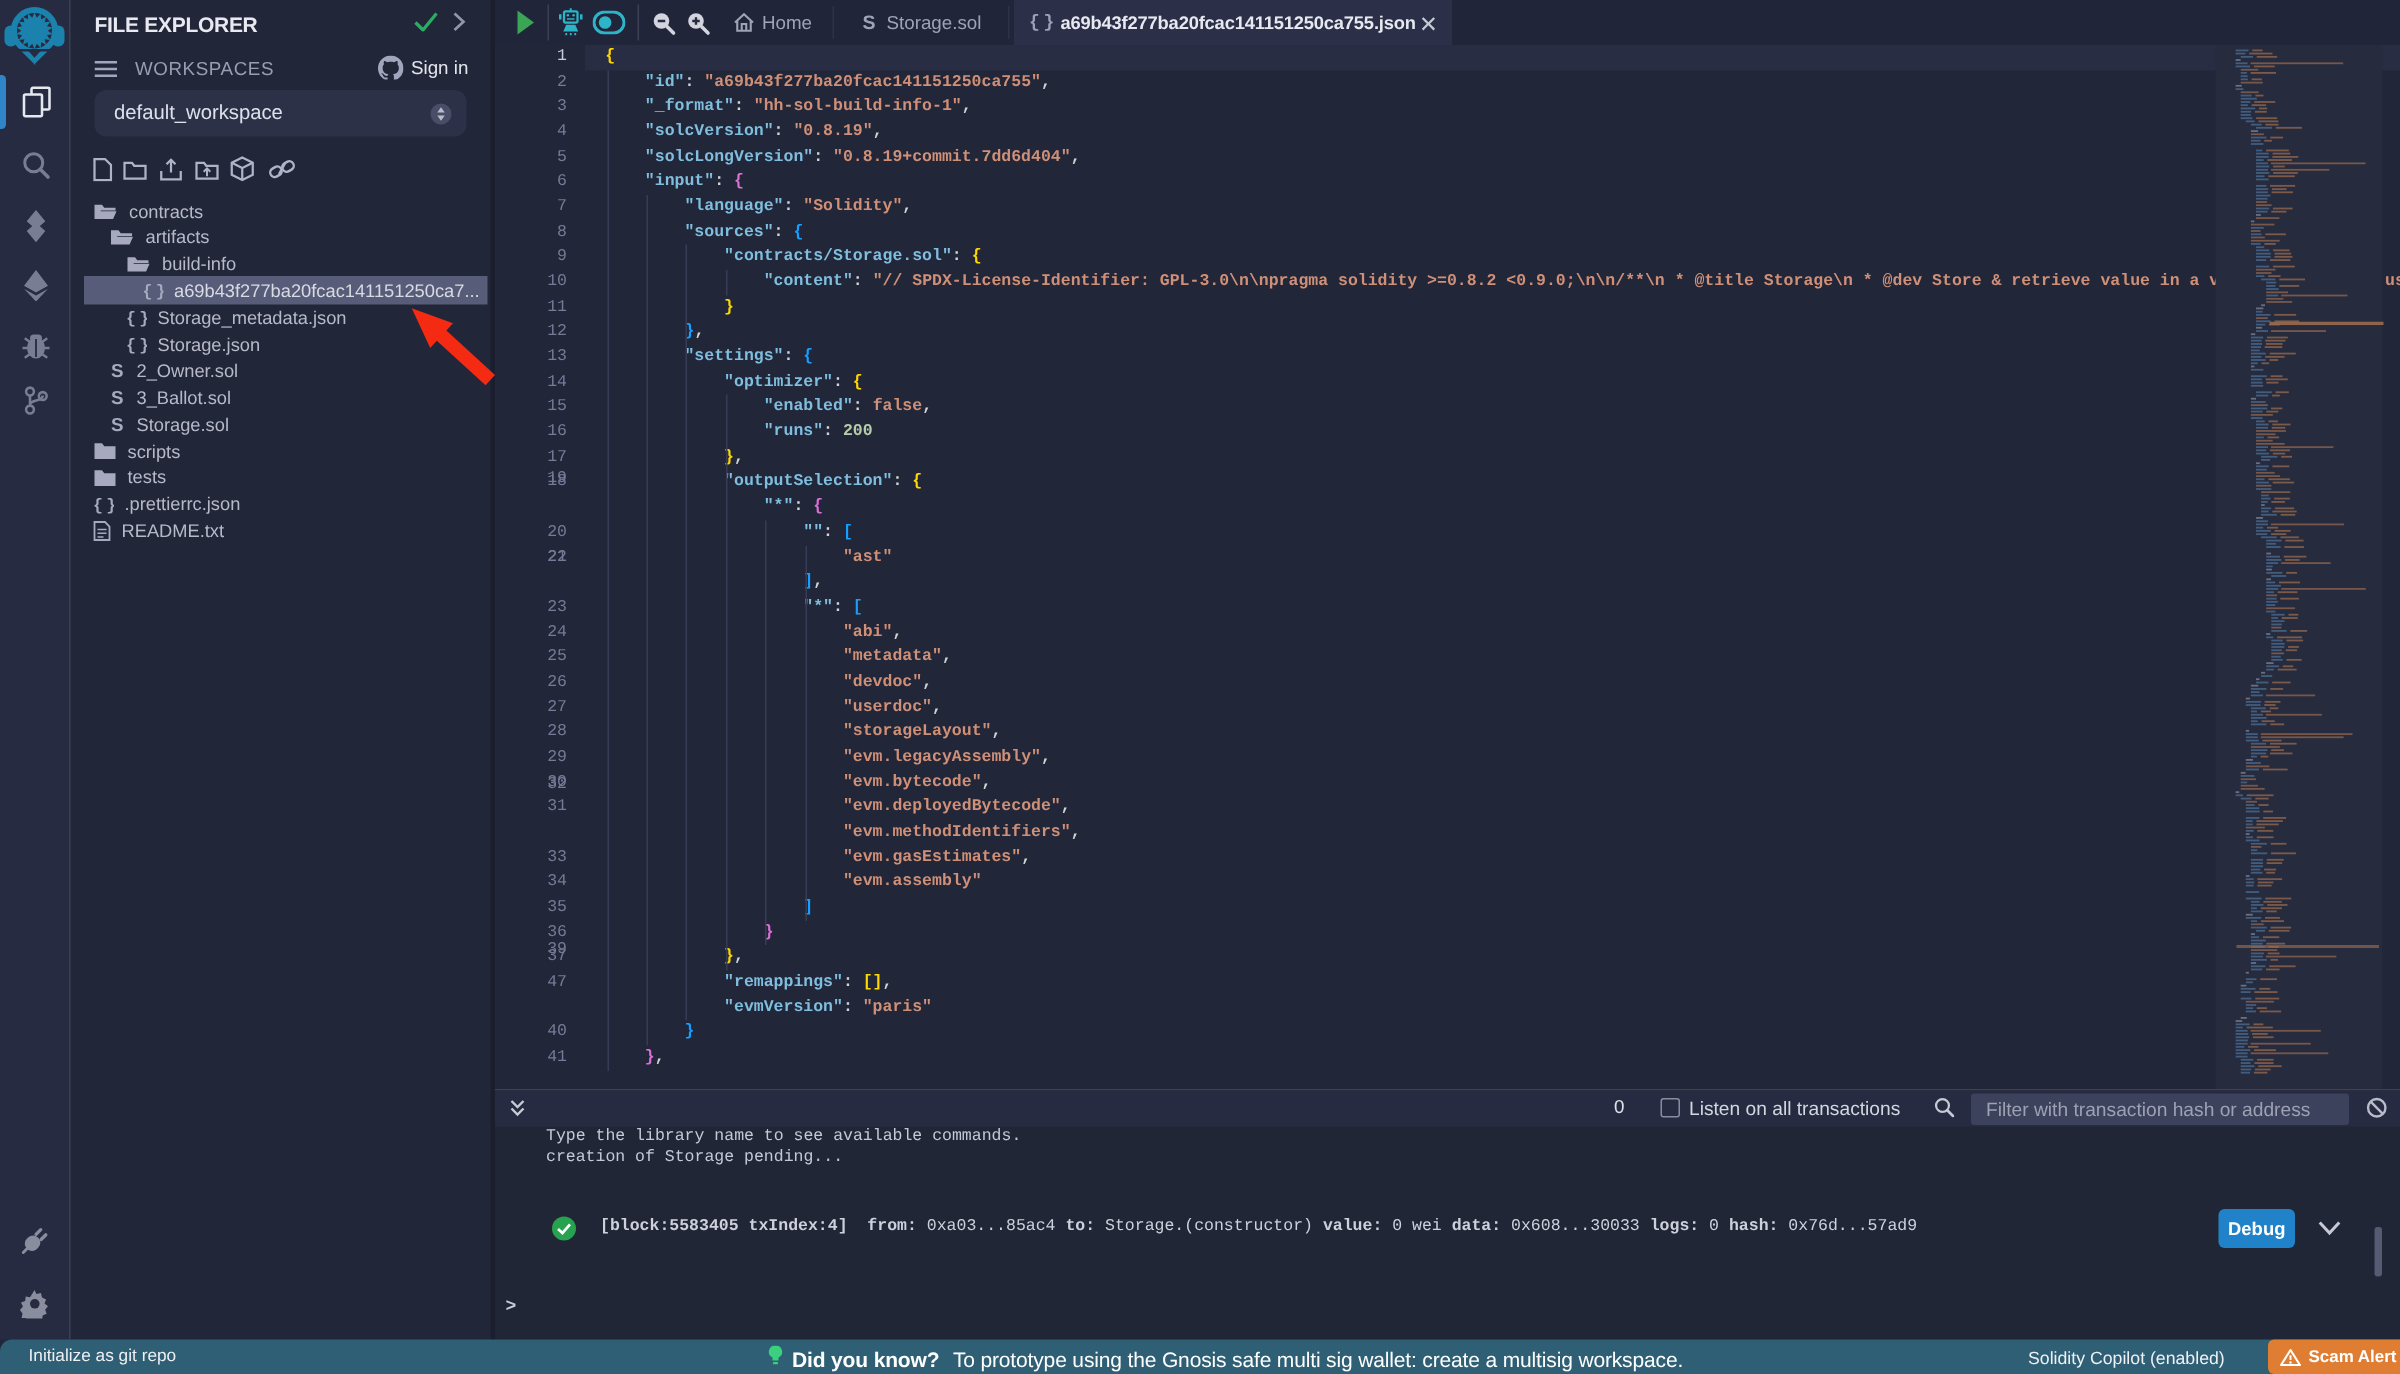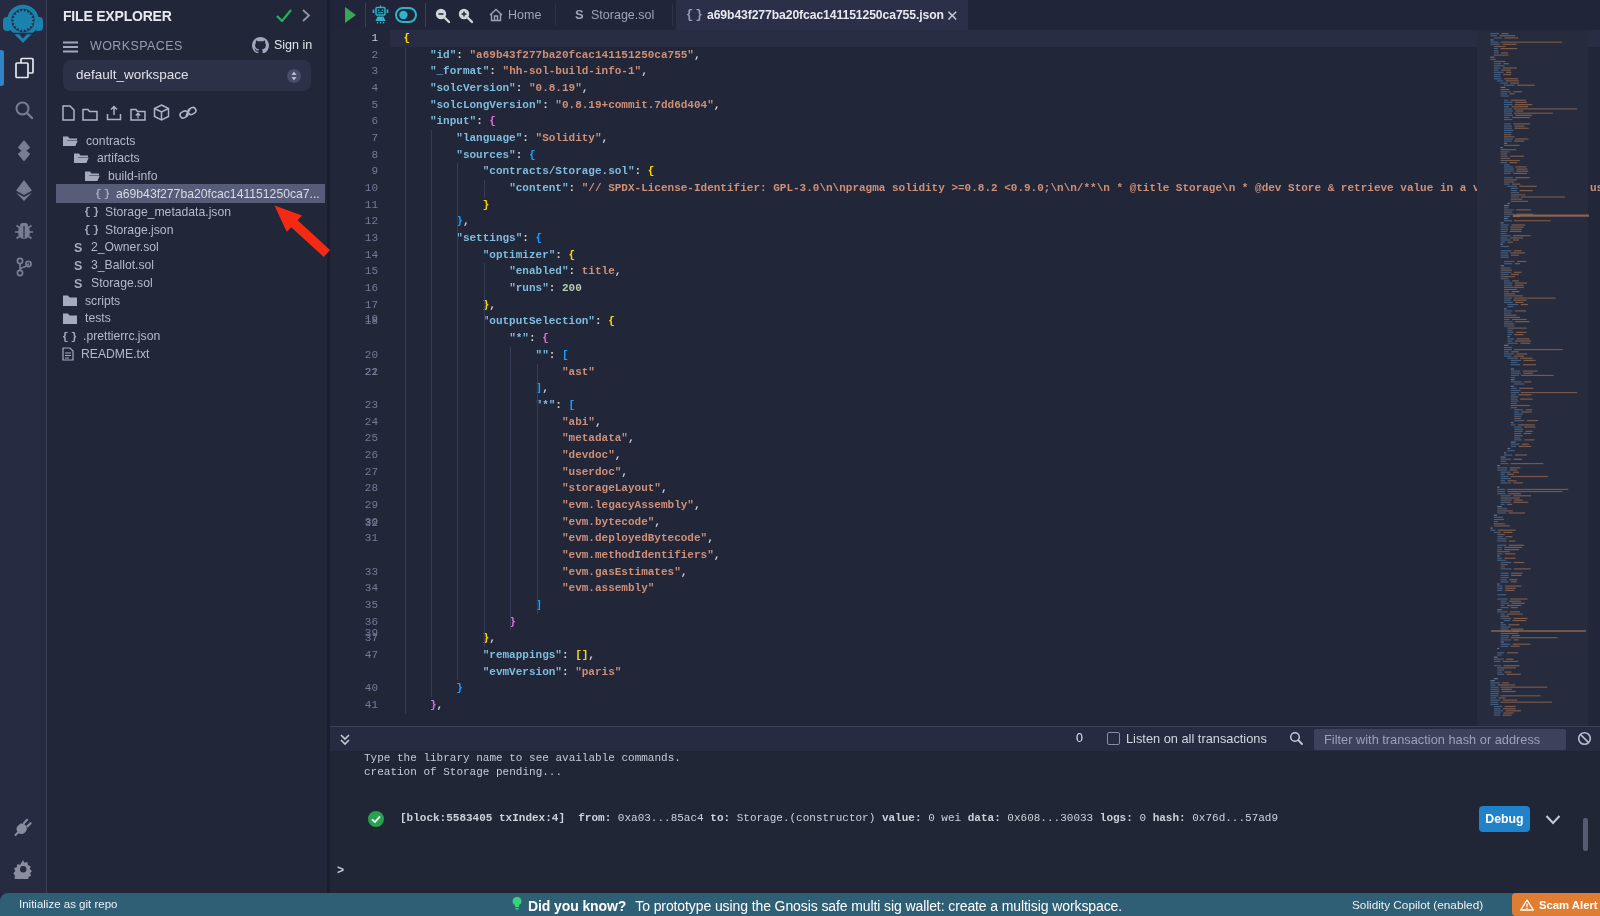--- a/index.html
+++ b/index.html
@@ -66,21 +66,21 @@
 <div class="cl" style="top:96.70px">&nbsp;&nbsp;&nbsp;&nbsp;<i style="color:#7fbede">"solcLongVersion"</i><i style="color:#d4d4d4">: </i><i style="color:#cf9077">"0.8.19+commit.7dd6d404"</i><i style="color:#d4d4d4">,</i></div>
 <div class="cl" style="top:113.38px">&nbsp;&nbsp;&nbsp;&nbsp;<i style="color:#7fbede">"input"</i><i style="color:#d4d4d4">: </i><i style="color:#da70d6">{</i></div>
 <div class="cl" style="top:130.05px">&nbsp;&nbsp;&nbsp;&nbsp;&nbsp;&nbsp;&nbsp;&nbsp;<i style="color:#7fbede">"language"</i><i style="color:#d4d4d4">: </i><i style="color:#cf9077">"Solidity"</i><i style="color:#d4d4d4">,</i></div>
 <div class="cl" style="top:146.73px">&nbsp;&nbsp;&nbsp;&nbsp;&nbsp;&nbsp;&nbsp;&nbsp;<i style="color:#7fbede">"sources"</i><i style="color:#d4d4d4">: </i><i style="color:#179fff">{</i></div>
 <div class="cl" style="top:163.40px">&nbsp;&nbsp;&nbsp;&nbsp;&nbsp;&nbsp;&nbsp;&nbsp;&nbsp;&nbsp;&nbsp;&nbsp;<i style="color:#7fbede">"contracts/Storage.sol"</i><i style="color:#d4d4d4">: </i><i style="color:#ffd700">{</i></div>
 <div class="cl" style="top:180.08px">&nbsp;&nbsp;&nbsp;&nbsp;&nbsp;&nbsp;&nbsp;&nbsp;&nbsp;&nbsp;&nbsp;&nbsp;&nbsp;&nbsp;&nbsp;&nbsp;<i style="color:#7fbede">"content"</i><i style="color:#d4d4d4">: </i><i style="color:#cf9077">"// SPDX-License-Identifier: GPL-3.0\n\npragma solidity &gt;=0.8.2 &lt;0.9.0;\n\n/**\n * @title Storage\n * @dev Store &amp; retrieve value in a var</i></div>
 <div class="cl" style="top:196.75px">&nbsp;&nbsp;&nbsp;&nbsp;&nbsp;&nbsp;&nbsp;&nbsp;&nbsp;&nbsp;&nbsp;&nbsp;<i style="color:#ffd700">}</i></div>
 <div class="cl" style="top:213.43px">&nbsp;&nbsp;&nbsp;&nbsp;&nbsp;&nbsp;&nbsp;&nbsp;<i style="color:#179fff">}</i><i style="color:#d4d4d4">,</i></div>
 <div class="cl" style="top:230.10px">&nbsp;&nbsp;&nbsp;&nbsp;&nbsp;&nbsp;&nbsp;&nbsp;<i style="color:#7fbede">"settings"</i><i style="color:#d4d4d4">: </i><i style="color:#179fff">{</i></div>
 <div class="cl" style="top:246.78px">&nbsp;&nbsp;&nbsp;&nbsp;&nbsp;&nbsp;&nbsp;&nbsp;&nbsp;&nbsp;&nbsp;&nbsp;<i style="color:#7fbede">"optimizer"</i><i style="color:#d4d4d4">: </i><i style="color:#ffd700">{</i></div>
-<div class="cl" style="top:263.45px">&nbsp;&nbsp;&nbsp;&nbsp;&nbsp;&nbsp;&nbsp;&nbsp;&nbsp;&nbsp;&nbsp;&nbsp;&nbsp;&nbsp;&nbsp;&nbsp;<i style="color:#7fbede">"enabled"</i><i style="color:#d4d4d4">: </i><i style="color:#cf9077">title</i><i style="color:#d4d4d4">,</i></div>
+<div class="cl" style="top:263.45px">&nbsp;&nbsp;&nbsp;&nbsp;&nbsp;&nbsp;&nbsp;&nbsp;&nbsp;&nbsp;&nbsp;&nbsp;&nbsp;&nbsp;&nbsp;&nbsp;<i style="color:#7fbede">"enabled"</i><i style="color:#d4d4d4">: </i><i style="color:#cf9077">false</i><i style="color:#d4d4d4">,</i></div>
 <div class="cl" style="top:280.12px">&nbsp;&nbsp;&nbsp;&nbsp;&nbsp;&nbsp;&nbsp;&nbsp;&nbsp;&nbsp;&nbsp;&nbsp;&nbsp;&nbsp;&nbsp;&nbsp;<i style="color:#7fbede">"runs"</i><i style="color:#d4d4d4">: </i><i style="color:#b5cea8">200</i></div>
 <div class="cl" style="top:296.80px">&nbsp;&nbsp;&nbsp;&nbsp;&nbsp;&nbsp;&nbsp;&nbsp;&nbsp;&nbsp;&nbsp;&nbsp;<i style="color:#ffd700">}</i><i style="color:#d4d4d4">,</i></div>
 <div class="cl" style="top:313.48px">&nbsp;&nbsp;&nbsp;&nbsp;&nbsp;&nbsp;&nbsp;&nbsp;&nbsp;&nbsp;&nbsp;&nbsp;<i style="color:#7fbede">"outputSelection"</i><i style="color:#d4d4d4">: </i><i style="color:#ffd700">{</i></div>
 <div class="cl" style="top:330.15px">&nbsp;&nbsp;&nbsp;&nbsp;&nbsp;&nbsp;&nbsp;&nbsp;&nbsp;&nbsp;&nbsp;&nbsp;&nbsp;&nbsp;&nbsp;&nbsp;<i style="color:#7fbede">"*"</i><i style="color:#d4d4d4">: </i><i style="color:#da70d6">{</i></div>
 <div class="cl" style="top:346.82px">&nbsp;&nbsp;&nbsp;&nbsp;&nbsp;&nbsp;&nbsp;&nbsp;&nbsp;&nbsp;&nbsp;&nbsp;&nbsp;&nbsp;&nbsp;&nbsp;&nbsp;&nbsp;&nbsp;&nbsp;<i style="color:#7fbede">""</i><i style="color:#d4d4d4">: </i><i style="color:#179fff">[</i></div>
 <div class="cl" style="top:363.50px">&nbsp;&nbsp;&nbsp;&nbsp;&nbsp;&nbsp;&nbsp;&nbsp;&nbsp;&nbsp;&nbsp;&nbsp;&nbsp;&nbsp;&nbsp;&nbsp;&nbsp;&nbsp;&nbsp;&nbsp;&nbsp;&nbsp;&nbsp;&nbsp;<i style="color:#cf9077">"ast"</i></div>
 <div class="cl" style="top:380.18px">&nbsp;&nbsp;&nbsp;&nbsp;&nbsp;&nbsp;&nbsp;&nbsp;&nbsp;&nbsp;&nbsp;&nbsp;&nbsp;&nbsp;&nbsp;&nbsp;&nbsp;&nbsp;&nbsp;&nbsp;<i style="color:#179fff">]</i><i style="color:#d4d4d4">,</i></div>
 <div class="cl" style="top:396.85px">&nbsp;&nbsp;&nbsp;&nbsp;&nbsp;&nbsp;&nbsp;&nbsp;&nbsp;&nbsp;&nbsp;&nbsp;&nbsp;&nbsp;&nbsp;&nbsp;&nbsp;&nbsp;&nbsp;&nbsp;<i style="color:#7fbede">"*"</i><i style="color:#d4d4d4">: </i><i style="color:#179fff">[</i></div>
 <div class="cl" style="top:413.53px">&nbsp;&nbsp;&nbsp;&nbsp;&nbsp;&nbsp;&nbsp;&nbsp;&nbsp;&nbsp;&nbsp;&nbsp;&nbsp;&nbsp;&nbsp;&nbsp;&nbsp;&nbsp;&nbsp;&nbsp;&nbsp;&nbsp;&nbsp;&nbsp;<i style="color:#cf9077">"abi"</i><i style="color:#d4d4d4">,</i></div>
 <div class="cl" style="top:430.20px">&nbsp;&nbsp;&nbsp;&nbsp;&nbsp;&nbsp;&nbsp;&nbsp;&nbsp;&nbsp;&nbsp;&nbsp;&nbsp;&nbsp;&nbsp;&nbsp;&nbsp;&nbsp;&nbsp;&nbsp;&nbsp;&nbsp;&nbsp;&nbsp;<i style="color:#cf9077">"metadata"</i><i style="color:#d4d4d4">,</i></div>

